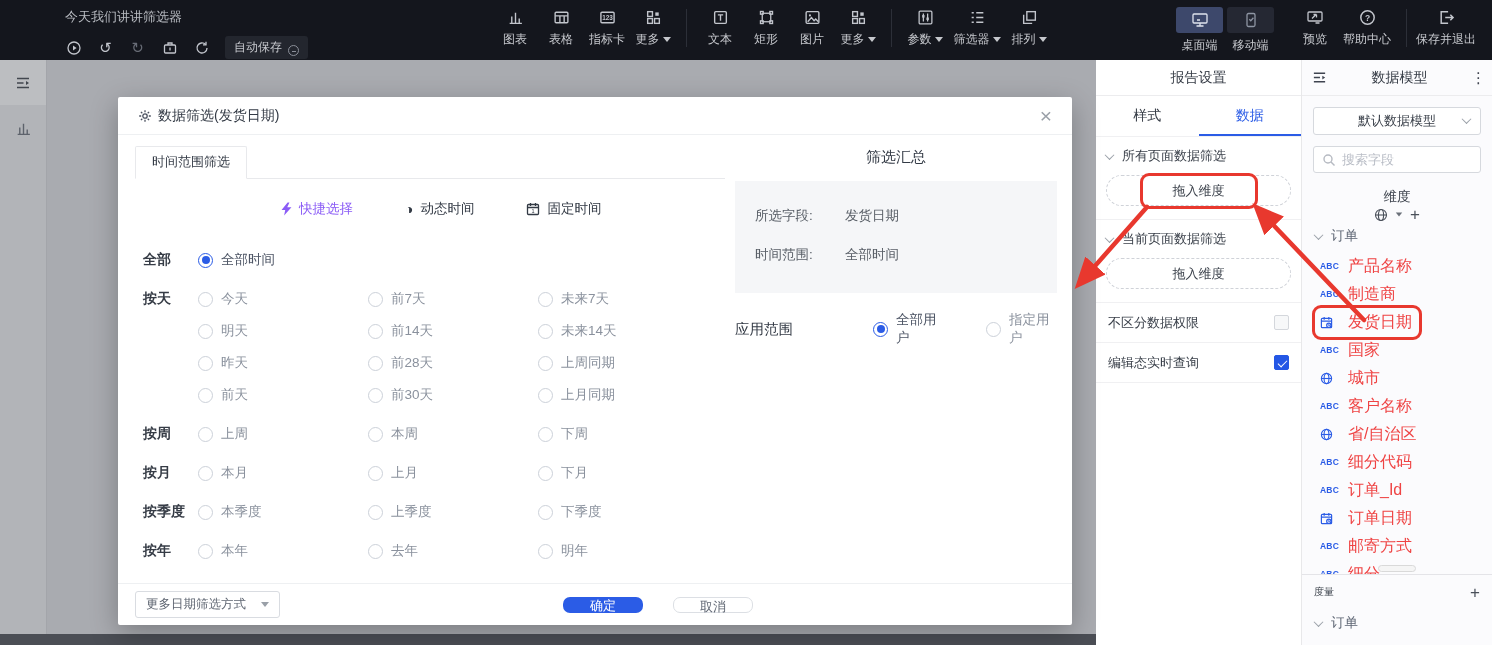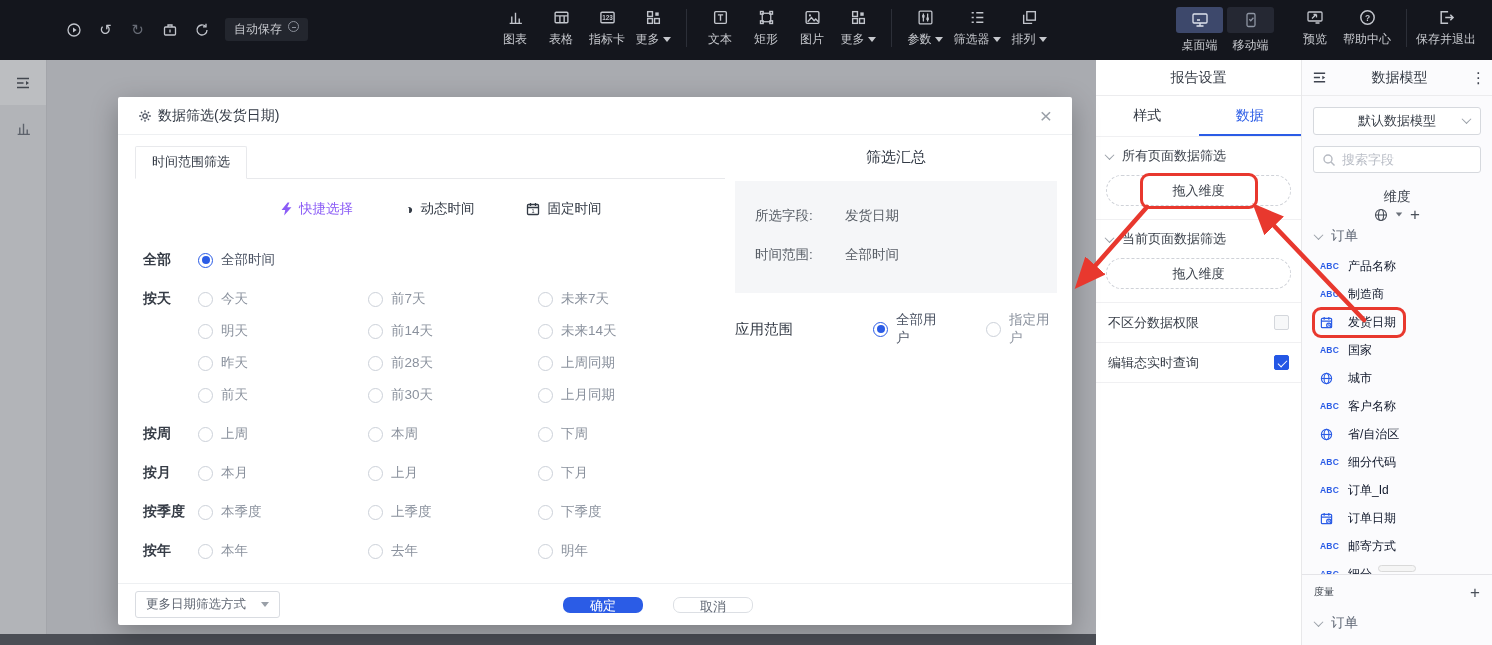--- a/index.html
+++ b/index.html
@@ -7,21 +7,21 @@
     font-family:"Liberation Sans","DejaVu Sans",sans-serif; }
   .stage { position:relative; width:1492px; height:645px; }
 
   
   .topbar { position:absolute; left:0; top:0; width:1492px; height:60px; background:#14161d; z-index:5; }
   .tb-left { position:absolute; left:65px; top:8px; }
   .doc-title { font-size:13px; color:#b9bcc2; }
   .tb-mini-row { display:flex; align-items:center; gap:15px; margin-top:10px; color:#c2c5cc; }
   .mini-ic { display:inline-flex; align-items:center; justify-content:center; width:17px; height:17px; font-size:15px; cursor:pointer; }
   .mini-ic.dim { color:#676b75; }
-  .autosave-badge { display:inline-flex; align-items:flex-start; gap:6px; background:#23262e; border-radius:3px; padding:3px 9px; font-size:12px; color:#c6c8cd; }
+  .autosave-badge { display:inline-flex; align-items:flex-end; gap:6px; background:#23262e; border-radius:3px; padding:3px 9px; font-size:12px; color:#c6c8cd; }
   .as-circle { width:11px; height:11px; border:1px solid #8b8f99; border-radius:50%; position:relative; }
   .as-circle::after { content:""; position:absolute; left:2.5px; top:4.5px; width:4px; height:1.5px; background:#8b8f99; }
 
   .tb-group { position:absolute; top:7px; display:flex; align-items:flex-start; }
   .tb-item { display:flex; flex-direction:column; align-items:center; gap:4px; color:#c6c8cd; font-size:12px; width:46px; cursor:pointer; }
   .tb-item.wide { width:58px; }
   .tb-ic { height:20px; display:flex; align-items:center; color:#c2c5cc; }
   .lbl-row { display:flex; align-items:center; gap:3px; white-space:nowrap; }
   .tri { width:0; height:0; border-left:4px solid transparent; border-right:4px solid transparent; border-top:5px solid currentColor; display:inline-block; }
   .tb-sep { width:1px; height:38px; background:#2c2f38; margin:2px 10px 0; }
@@ -132,21 +132,21 @@
   .plus { font-size:17px; color:#4a505a; line-height:1; cursor:pointer; }
   .mp-group { position:absolute; left:0; right:0; top:162px; height:28px; display:flex; align-items:center; gap:9px;
     padding:0 13px; font-size:13.5px; color:#5d6573; cursor:pointer; }
   .fields { position:absolute; left:0; right:0; top:192px; height:322px; overflow:hidden; }
   .field-row { height:28px; display:flex; align-items:center; padding-left:18px; cursor:pointer; }
   .wrap { position:relative; display:inline-flex; align-items:center; gap:7px; }
   .f-ic { display:none; align-items:center; justify-content:flex-start; width:21px; color:#2b5ce6; flex:none; }
   .field-row.t-abc .ic-abc { display:inline-flex; font-size:8.5px; font-weight:bold; letter-spacing:.2px; }
   .field-row.t-date .ic-date { display:inline-flex; }
   .field-row.t-globe .ic-globe { display:inline-flex; }
-  .f-label { font-size:12px; color:#0f172a; white-space:nowrap; }
+  .f-label { font-size:16px; color:#ef4444; white-space:nowrap; }
   .field-row.hl .wrap::after { content:""; position:absolute; left:-8px; right:-10px; top:-7px; bottom:-7px;
     border:3px solid #e8382e; border-radius:9px; pointer-events:none; }
   .mp-pill { position:absolute; left:50%; top:505px; transform:translateX(-50%); width:38px; height:7px;
     background:#f5f5f5; border:1px solid #d9d9d9; border-radius:4px; cursor:grab; }
   .mp-measures { position:absolute; left:0; right:0; top:514px; bottom:0; border-top:1px solid #e4e4e8; background:#fbfbfd; }
   .mp-meas-row { height:34px; display:flex; align-items:center; justify-content:space-between; padding:0 12px; }
   .mp-meas-row .sec-label { font-size:10px; color:#3a404a; }
   .mp-meas-group { height:28px; display:flex; align-items:center; gap:9px; padding:0 13px; font-size:13.5px; color:#5d6573; cursor:pointer; }
 
   
@@ -154,20 +154,21 @@
 
   svg.ic { display:block; }
 </style>
 </head>
 <body>
 
 <div class="stage">
 
   <header class="topbar">
     <div class="tb-left">
+      <div class="doc-title">今天我们讲讲筛选器</div>
       <div class="tb-mini-row">
         <span class="mini-ic">
           <svg class="ic" width="16" height="16" viewBox="0 0 16 16" fill="none" stroke="currentColor" stroke-width="1.3">
               <circle cx="8" cy="8" r="6"></circle>
               <path d="M7 5.6v4.8l3.6-2.4z" fill="currentColor" stroke="none"></path>
             </svg>
           </span>
         <span class="mini-ic">↺</span>
         <span class="mini-ic dim">↻</span>
         <span class="mini-ic">

